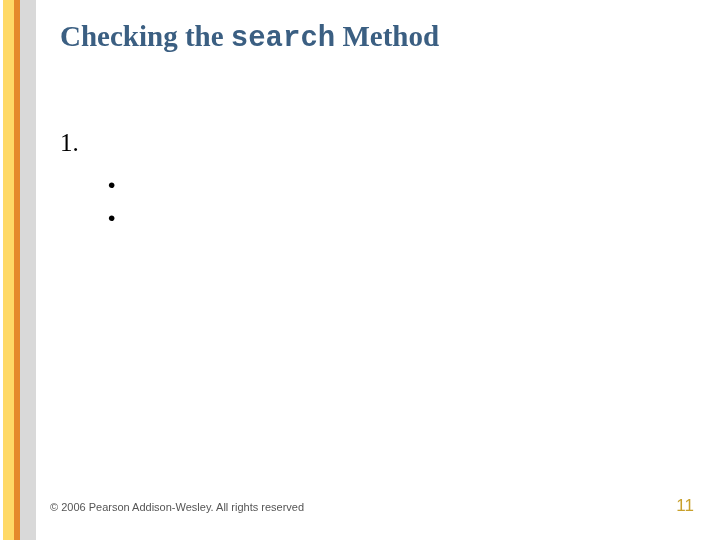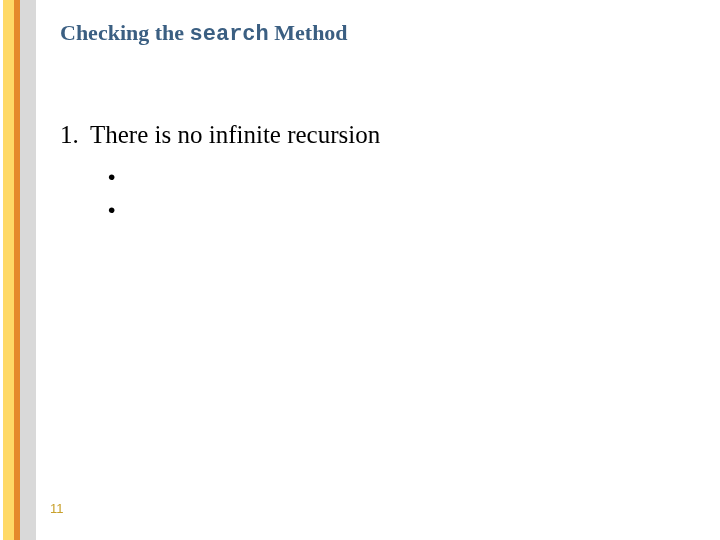--- a/index.html
+++ b/index.html
@@ -23,21 +23,21 @@
   .stripe-orange { width: 6px; background: #e58a2b; }
   .stripe-gray { width: 16px; background: #d9d9d9; }
   .content {
     position: absolute;
     left: 60px;
     top: 20px;
     right: 30px;
   }
   .title {
     font-family: "Times New Roman", Times, serif;
-    font-size: 22px;
+    font-size: 29px;
     color: #3b5f82;
     margin-bottom: 74px;
   }
   .title .code { font-family: "Courier New", Courier, monospace; }
   .ol {
     list-style: none;
     font-family: "Times New Roman", Times, serif;
     font-size: 25px;
     color: #000;
   }
@@ -57,48 +57,48 @@
   .footer {
     position: absolute;
     bottom: 24px;
     left: 50px;
     right: 26px;
     display: flex;
     justify-content: space-between;
     align-items: baseline;
   }
   .copyright { font-size: 11px; color: #555; font-family: Arial, sans-serif; }
-  .pagenum { font-size: 13px; color: #c8a02b; font-family: Arial, sans-serif; }
+  .pagenum { font-size: 17px; color: #c8a02b; font-family: Arial, sans-serif; }
 </style>
 </head>
 <body>
 
 <div class="left-stripe">
   <div class="stripe-white"></div>
   <div class="stripe-yellow"></div>
   <div class="stripe-orange"></div>
   <div class="stripe-gray"></div>
 </div>
 
 <div class="content">
   <h1 class="title">
     <span>Checking the </span><span class="code">search</span><span> Method</span>
   </h1>
 
   <div class="ol">
     <div class="ol-item">
       <span class="ol-num">1.</span>
-      <span>There is no infinite recursion</span>
     </div>
     <div class="sub">
       <div class="sub-item">
         <span class="sub-bullet">•</span>
       </div>
       <div class="sub-item">
         <span class="sub-bullet">•</span>
       </div>
     </div>
   </div>
 </div>
 
 <div class="footer">
+  <span class="copyright">© 2006 Pearson Addison-Wesley. All rights reserved</span>
   <span class="pagenum">11</span>
 </div>
 
 </body></html>

